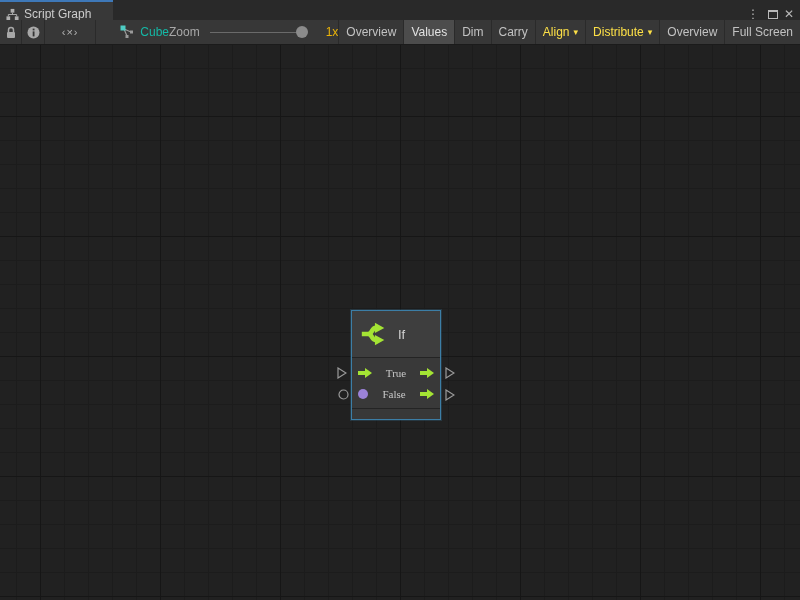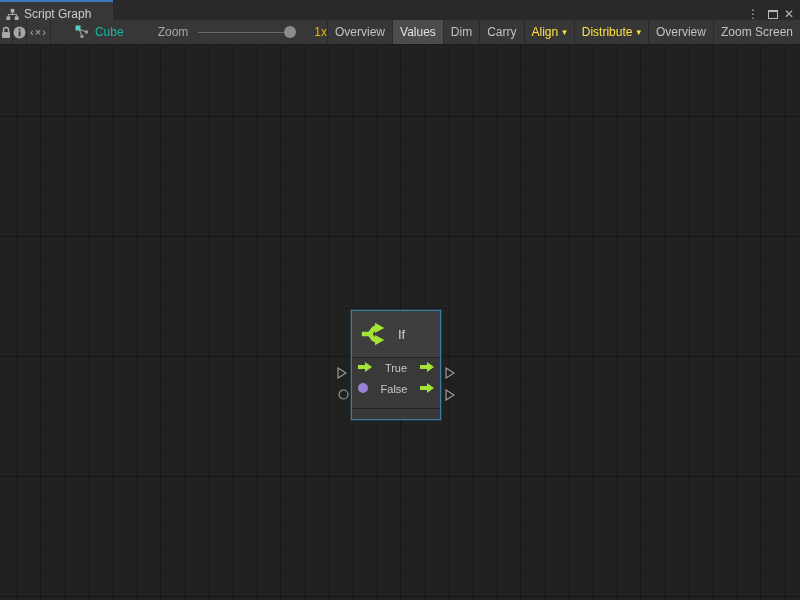--- a/index.html
+++ b/index.html
@@ -26,21 +26,21 @@
   .toolbar { position:absolute; left:0; top:20px; width:800px; height:25px;
              background:#373737; display:flex; align-items:stretch;
              font-size:12px; color:#c2c2c2; border-bottom:1px solid #1b1b1b; }
   .tseg { display:flex; align-items:center; justify-content:center;
           border-right:1px solid #2a2a2a; padding:0 7px; white-space:nowrap; }
   .tseg.icon-btn { width:27px; padding:0; }
   .tseg.code-btn { width:62px; padding:0; color:#b5b5b5; letter-spacing:1px; font-size:11px; }
   .mid-seg { flex:1; display:flex; align-items:center; border-right:1px solid #2a2a2a;
              padding-left:24px; }
   .cube-label { margin-left:6px; color:#14b8a6; }
-  .zoom-label { margin-left:34px; color:#a8a8a8; }
+  .zoom-label { color:#a8a8a8; }
   .zoom-track { position:relative; width:96px; height:1px; background:#6a6a6a;
                 margin-left:10px; }
   .zoom-handle { position:absolute; right:-2px; top:-6px; width:12px; height:12px;
                  border-radius:50%; background:#8b8b8b; }
   .zoom-value { margin-left:20px; color:#eab308; }
   .tbtn { display:flex; align-items:center; padding:0 7px;
           border-right:1px solid #2a2a2a; white-space:nowrap; }
   .tbtn:last-child { border-right:none; }
   .tbtn.active { background:#4c4c4c; color:#e2e2e2; }
   .tbtn.disabled { color:#fde047; }
@@ -58,21 +58,21 @@
             background-position:0 71px,40px 0,0 23px,16px 0; }
 
   
   .node { position:absolute; left:351px; top:265px; width:90px;
           background:#393939; border:1px solid var(--accent-blue);
           box-shadow:0 0 0 1px rgba(61,126,166,.25); }
   .node-header { height:47px; background:#3e3e3e; display:flex; align-items:center;
                  gap:9px; padding:0 7px; border-bottom:1px solid #242424; }
   .node-title { color:#d2d2d2; font-size:13px; }
   .node-body { padding:4px 0; border-bottom:1px solid #242424; }
-  .port-row { height:21px; display:flex; align-items:flex-start; padding:0 6px; }
+  .port-row { height:21px; display:flex; align-items:center; padding:0 6px;font-family:Liberation Serif, serif; }
   .port-label { flex:1; text-align:center; color:#c8c8c8; font-size:11px; }
   .value-dot { width:10px; height:10px; border-radius:50%; background:var(--value-purple); }
   .node-footer { height:10px; background:#383838; }
   .outer-port { position:absolute; }
   .ol1 { left:-15px; top:56px; }
   .ol2 { left:-14px; top:78px; }
   .or1 { right:-15px; top:56px; }
   .or2 { right:-15px; top:78px; }
 </style>
 </head>
@@ -148,21 +148,21 @@
       <span class="caret">▾</span>
     </div>
     <div class="tbtn disabled">
       <span>Distribute</span>
       <span class="caret">▾</span>
     </div>
     <div class="tbtn">
       <span>Overview</span>
     </div>
     <div class="tbtn">
-      <span>Zoom Screen</span>
+      <span>Full Screen</span>
     </div>
   </div>
 
   <div class="canvas">
 
     <div class="node">
 
       <div class="node-header">
         <svg width="30" height="30" viewBox="0 0 32 32">
           <path d="M3 16 H10 C14 16 13.5 9.5 18 9.5" stroke="#a4e434" stroke-width="5" fill="none"></path>

